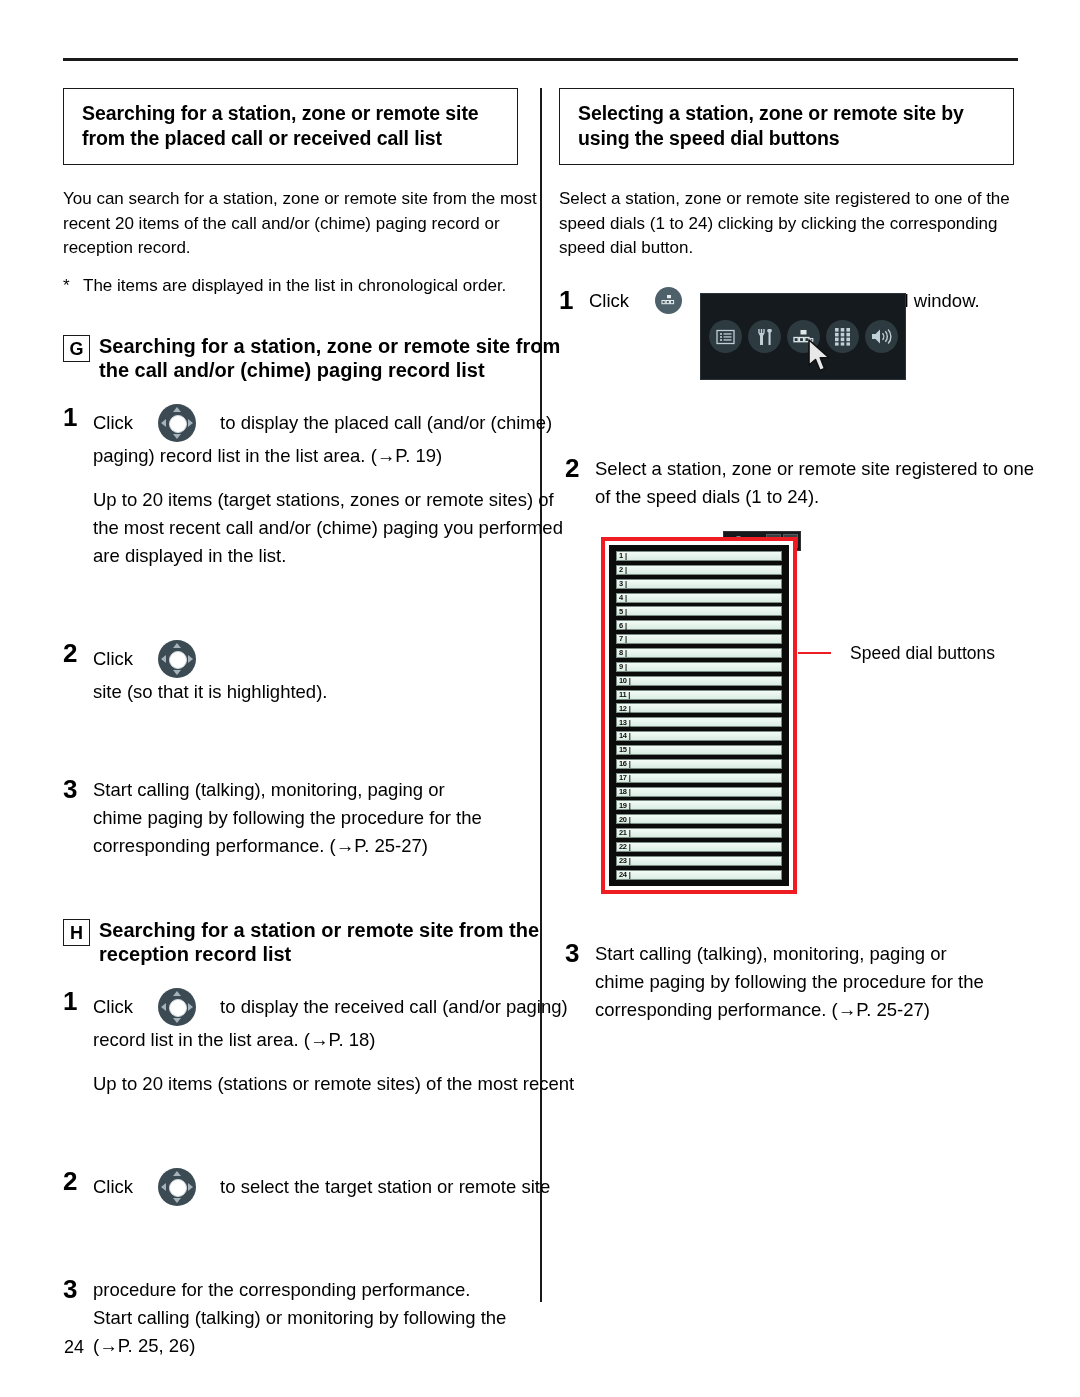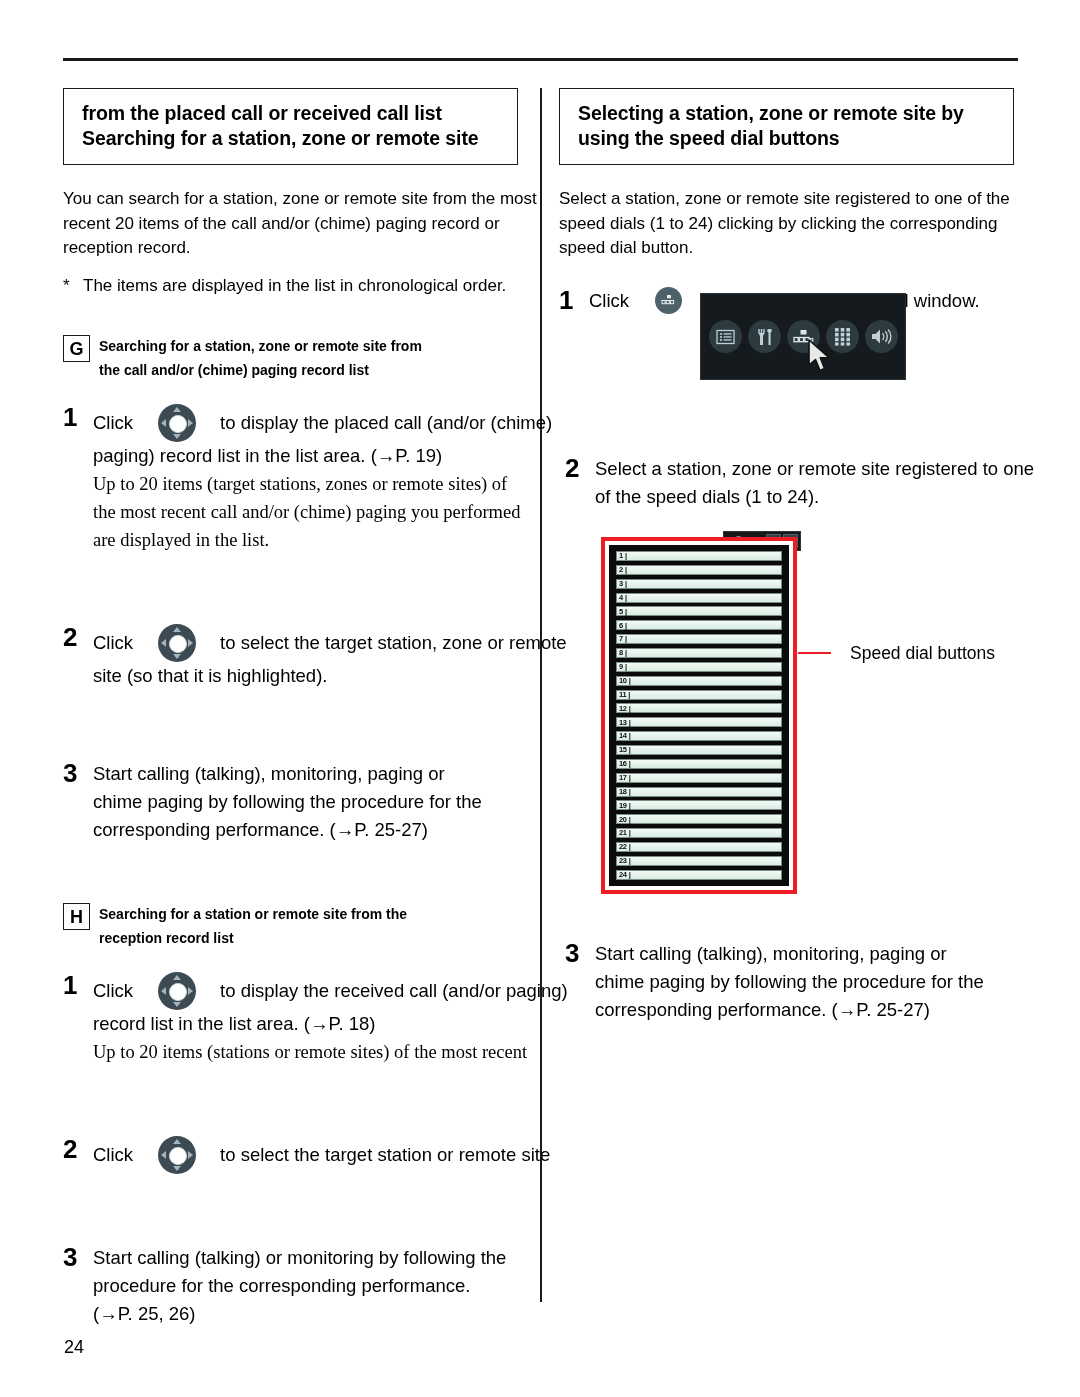--- a/index.html
+++ b/index.html
@@ -95,21 +95,21 @@
     flex: none;
     display: flex;
     align-items: center;
     justify-content: center;
     font-size: 18px;
     font-weight: bold;
     line-height: 1;
     margin-top: 1px;
   }
   .sub-head-text .line {
-    font-size: 14px;
+    font-size: 20px;
     font-weight: bold;
     line-height: 24px;
     white-space: nowrap;
   }
 
   
   .step {
     margin-top: 22px;
     display: flex;
     align-items: flex-start;
@@ -127,22 +127,21 @@
     font-size: 18.5px;
     line-height: 28px;
     white-space: nowrap;
     display: flex;
     align-items: center;
     gap: 20px;
   }
   .step-sub {
     font-size: 16.5px;
     line-height: 22.5px;
-    margin-top: 0;
-    font-family: Liberation Serif, serif;
+    margin-top: 16px;
   }
   .step-sub .line { white-space: nowrap; }
 
   .gap-lg { height: 48px; }
 
   
   .dpad {
     position: relative;
     display: inline-block;
     width: 38px;
@@ -352,22 +351,22 @@
 <body>
 
 <div class="page">
 
   <div class="header-rule"></div>
   <div class="col-divider"></div>
 
   <div class="col col-left">
 
     <div class="sec-box">
+      <div class="line">Searching for a station, zone or remote site</div>
       <div class="line">from the placed call or received call list</div>
-      <div class="line">Searching for a station, zone or remote site</div>
     </div>
 
     <div class="para">
       <div class="line">You can search for a station, zone or remote site from the most</div>
       <div class="line">recent 20 items of the call and/or (chime) paging record or</div>
       <div class="line">reception record.</div>
     </div>
 
     <div class="note-star">
       <span class="star">*</span>
@@ -412,21 +411,20 @@
       <div class="step-body">
         <div class="line">
           <span>Click</span>
           <span class="dpad">
             <span class="arw up"></span>
             <span class="arw dn"></span>
             <span class="arw lf"></span>
             <span class="arw rt"></span>
             <span class="hub"></span>
           </span>
-          <span>to select the target station, zone or remote</span>
         </div>
         <div class="line">site (so that it is highlighted).</div>
       </div>
     </div>
 
     <div class="gap-lg"></div>
 
     <div class="step">
       <div class="step-num">3</div>
       <div class="step-body">
@@ -482,22 +480,22 @@
           <span>to select the target station or remote site</span>
         </div>
       </div>
     </div>
 
     <div class="gap-lg"></div>
 
     <div class="step">
       <div class="step-num">3</div>
       <div class="step-body">
+        <div class="line">procedure for the corresponding performance.</div>
         <div class="line">Start calling (talking) or monitoring by following the</div>
-        <div class="line">procedure for the corresponding performance.</div>
         <div class="line">(→P. 25, 26)</div>
       </div>
     </div>
 
   </div>
 
   <div class="col col-right">
 
     <div class="sec-box">
       <div class="line">Selecting a station, zone or remote site by</div>

